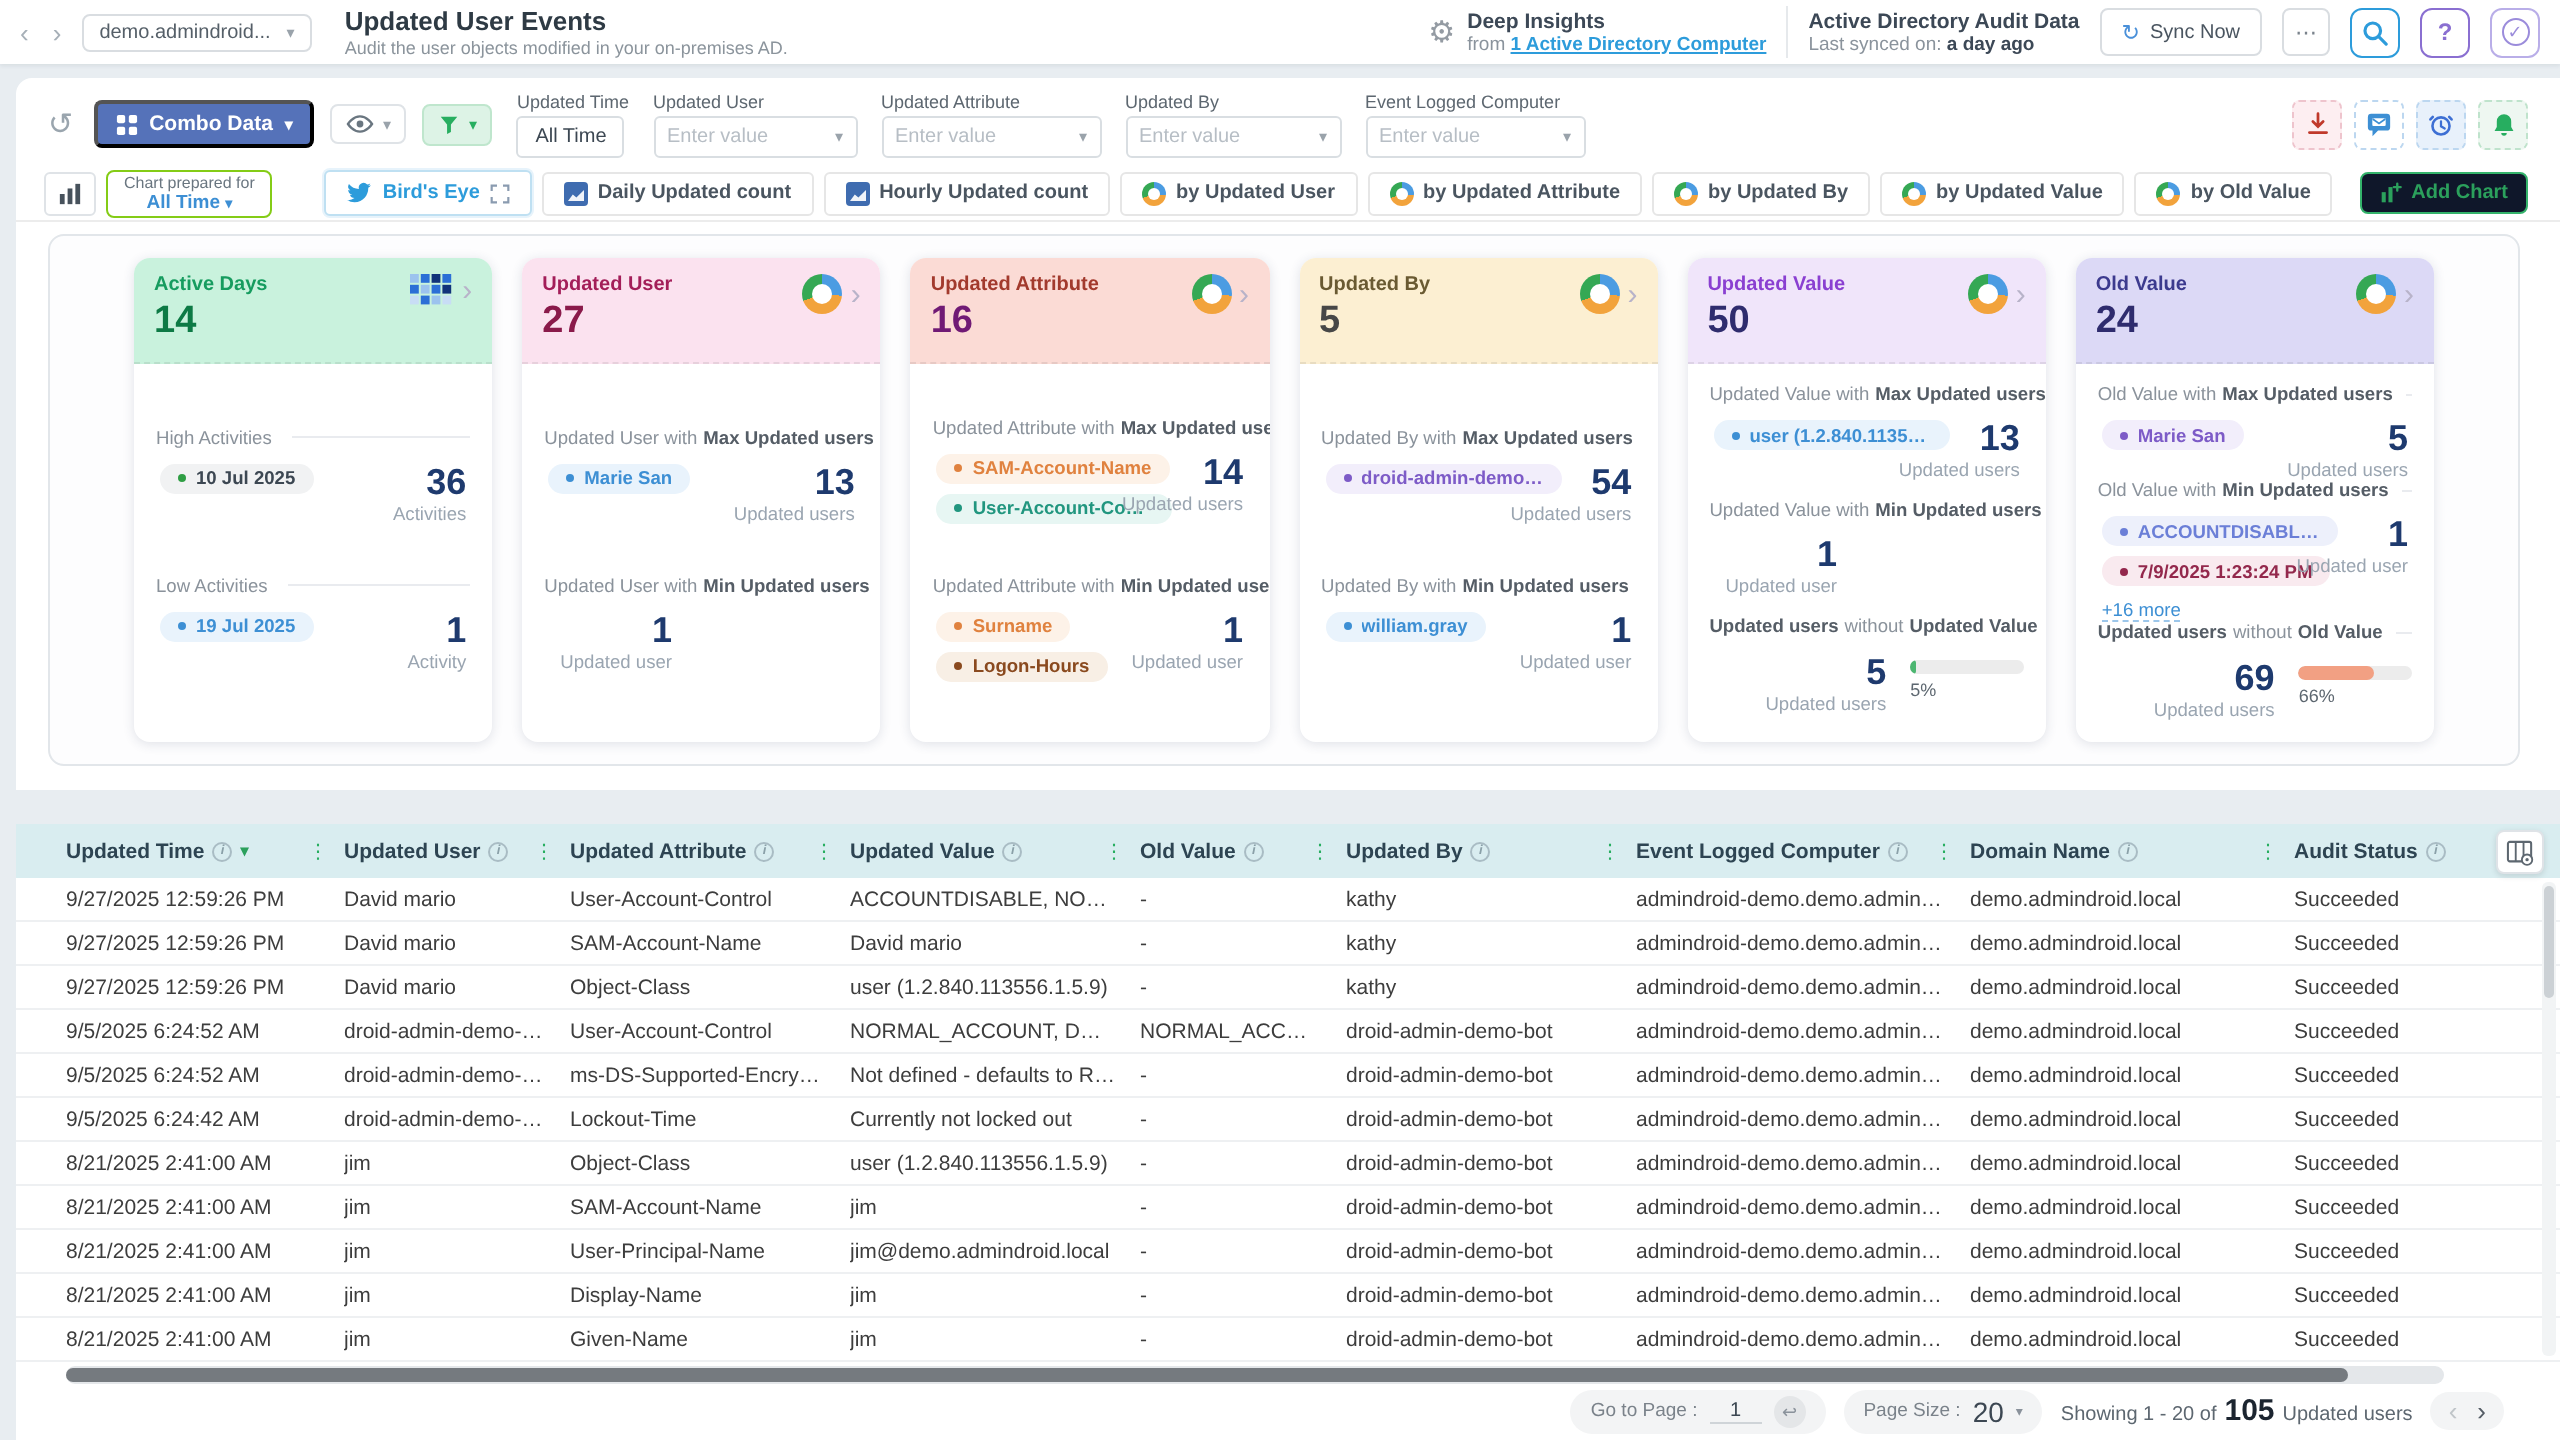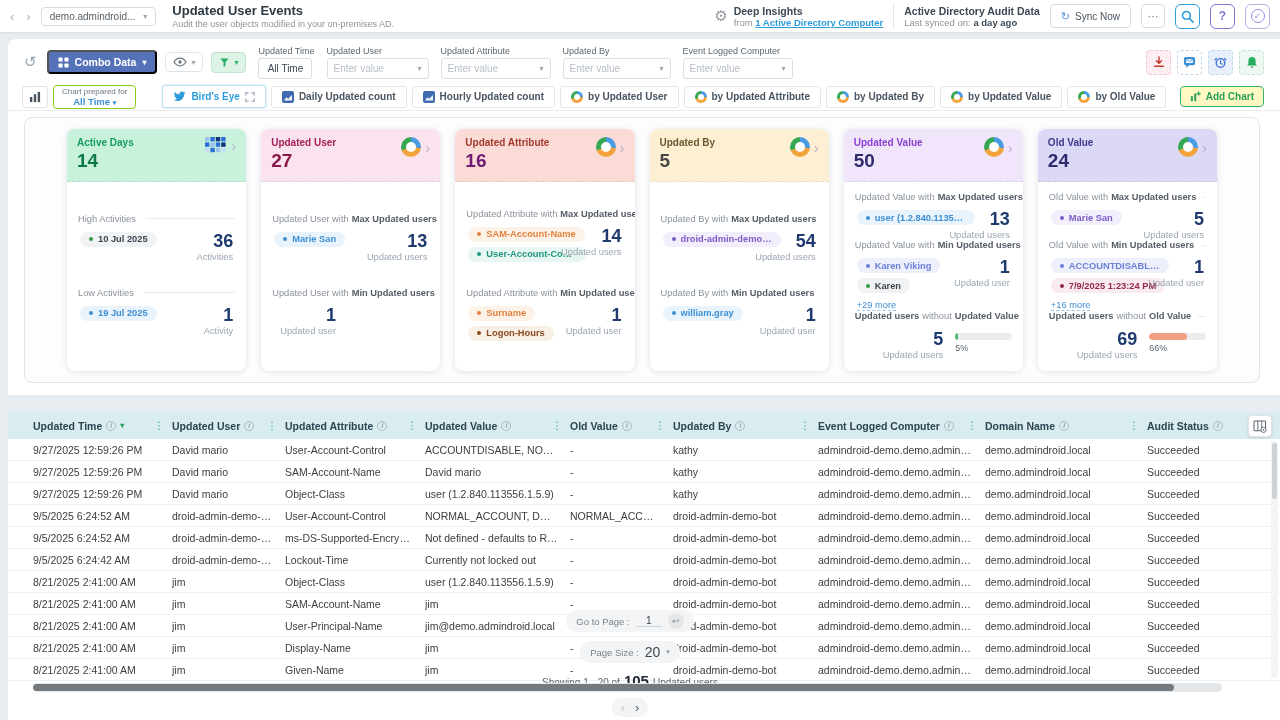--- a/index.html
+++ b/index.html
@@ -73,21 +73,21 @@
   .chartbar-btn { width:26px; height:22px; border:1px solid #dfe3e7; border-radius:3px; display:flex;
                   align-items:center; justify-content:center; margin-right:5px; cursor:pointer; background:#fff; }
   .prepared { border:1px solid #84cc16; border-radius:4px; padding:1px 8px; text-align:center; margin-right:26px; cursor:pointer; }
   .prepared .l1 { font-size:8px; color:#6a7680; }
   .prepared .l2 { font-size:9.5px; color:#3d8fd4; font-weight:bold; }
   .prepared .caret { font-size:7px; color:#3d8fd4; }
   .tab { display:flex; align-items:center; gap:5px; border:1px solid #e6e6e6; background:#fff; border-radius:3px;
          padding:4px 10px; font-size:10px; font-weight:bold; color:#4a5560; margin-right:5px; cursor:pointer; white-space:nowrap; }
   .tab.active { color:#2d9cdb; border-color:#bfe0f2; box-shadow:0 0 0 1px #e7f3fb; }
   .add-chart { margin-left:auto; border:1.5px solid #34b36b; color:#2ba05c; border-radius:4px; padding:4px 9px;
-               font-size:10px; font-weight:bold; display:flex; align-items:center; gap:5px; background:#fef9c3; cursor:pointer; }
+               font-size:10px; font-weight:bold; display:flex; align-items:center; gap:5px; background:#0f172a; cursor:pointer; }
 
   
   .donut { width:20px; height:20px; border-radius:50%; position:relative; flex:0 0 auto;
            background:conic-gradient(#4b9ce2 0 95deg, #f2a33c 95deg 250deg, #35a854 250deg 360deg); }
   .donut::after { content:""; position:absolute; inset:5px; background:#fff; border-radius:50%; }
   .donut.sm { width:12px; height:12px; } .donut.sm::after { inset:3px; }
 
   
   .charts-panel { margin:6px 20px 0 16px; border:1px solid #e2e6ea; border-radius:8px; background:#fdfdfe;
                   padding:11px 42px; display:flex; gap:15px; height:266px; }
@@ -148,21 +148,21 @@
   .tbody { flex:1; min-height:0; }
   .trow { height:22px; align-items:center; border-bottom:1px solid #eef0f2; background:#fff; cursor:pointer; }
   .td { font-size:10.5px; color:#3d3d3d; white-space:nowrap; overflow:hidden; text-overflow:ellipsis; padding-right:12px; }
   .hscroll { height:9px; margin:2px 58px 2px 25px; background:#e4e7ea; border-radius:5px; position:relative; }
   .hthumb { position:absolute; left:0; top:1px; height:7px; width:96%; background:#757a7f; border-radius:4px; cursor:grab; }
   .vscroll { position:absolute; right:2px; top:29px; bottom:42px; width:7px; background:#f2f4f5; border-radius:3px; }
   .vthumb { width:5px; height:56px; background:#ccd1d5; border-radius:3px; margin:2px auto 0; cursor:grab; }
 
   
   .footer { height:26px; display:flex; align-items:center; justify-content:flex-end; gap:9px;
-            padding:0 28px 3px 0; background:#fff;flex-direction:column; }
+            padding:0 28px 3px 0; background:#fff; }
   .pill-box { background:#f3f4f5; border-radius:13px; display:flex; align-items:center; gap:6px;
               padding:3px 10px; font-size:9.5px; color:#7a828a; }
   .goto-input { width:26px; border:none; border-bottom:1px solid #cfd4d8; background:transparent; text-align:center;
                 font-size:10px; color:#3c4752; font-family:inherit; outline:none; }
   .go-btn { width:16px; height:16px; border-radius:50%; background:#e4e6e8; color:#8a929b; font-size:9px;
             display:flex; align-items:center; justify-content:center; cursor:pointer; }
   .size-val { color:#3c4752; font-weight:normal; font-size:14px; }
   .pill-box .caret { font-size:7px; color:#8a929b; cursor:pointer; }
   .showing { font-size:10px; color:#5d6770; display:flex; align-items:baseline; gap:4px; }
   .showing .total { font-size:15px; font-weight:bold; color:#1c2530; }
@@ -635,31 +635,20 @@
                   <div class="cap">Updated users</div>
                 </div>
             </div>
           </div>
           <div class="sec">
             <div class="sec-title">
                 <span class="st-pre">Updated Value with</span>
                 <span class="st-bold">Min Updated users</span>
               </div>
             <div class="sec-row">
-              <div class="pills">
-                <span class="pill p-indigo">
-                    <i class="dot"></i>
-                    <span>Karen Viking</span>
-                  </span>
-                <span class="pill p-graygreen">
-                    <i class="dot"></i>
-                    <span>Karen</span>
-                  </span>
-                <a class="more-link">+29 more</a>
-              </div>
               <div class="count">
                   <div class="num">1</div>
                   <div class="cap">Updated user</div>
                 </div>
             </div>
           </div>
           <div class="sec">
             <div class="sec-title">
                 <span class="st-bold">Updated users</span>
                 <span class="st-pre">without</span>

